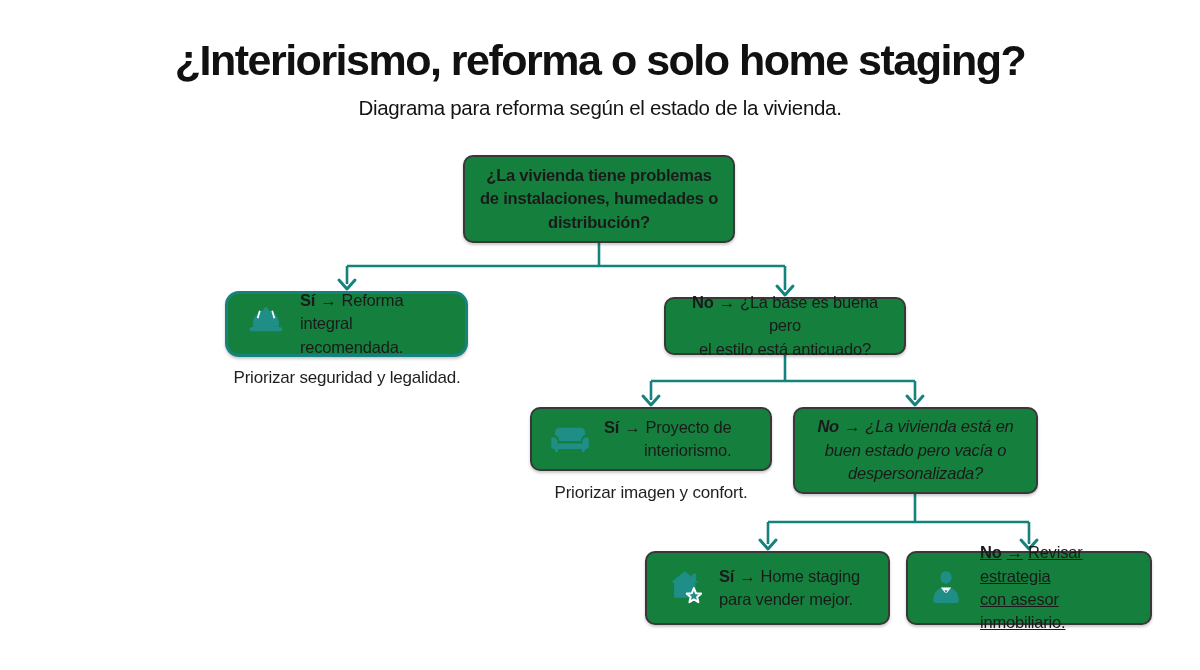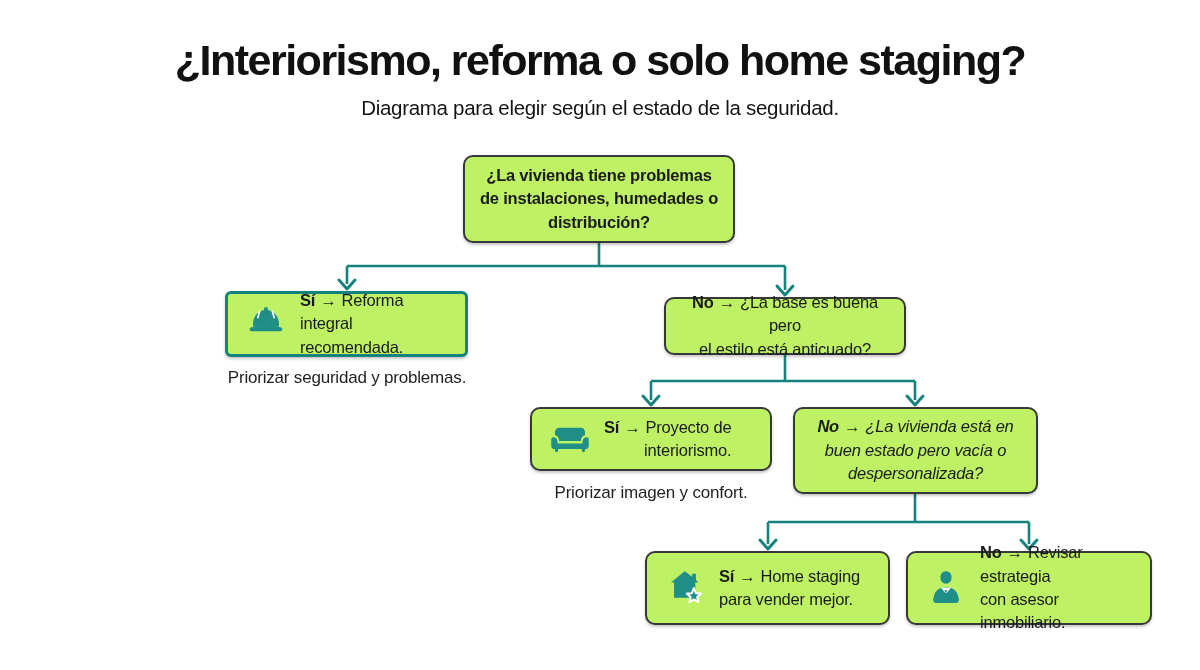--- a/index.html
+++ b/index.html
@@ -14,29 +14,29 @@
   .subtitle {
     position:absolute; top:96px; left:0; width:1200px; text-align:center;
     font-size:20.5px; font-weight:normal; color:#141414; letter-spacing:-0.3px;
   }
 
   svg.connectors { position:absolute; left:0; top:0; width:1200px; height:670px; }
   .cline { stroke:#15837c; stroke-width:2.6; fill:none; }
   .chev  { stroke:#15837c; stroke-width:3; fill:none; stroke-linecap:round; stroke-linejoin:round; }
 
   .node {
-    position:absolute; background:#bef264;
+    position:absolute; background:#15803d;
     border:2px solid #383838; border-radius:10px;
     box-shadow:0 2px 3px rgba(0,0,0,0.22);
     display:flex; align-items:center; justify-content:center;
     font-size:16.5px; line-height:1.42; letter-spacing:-0.2px;
   }
   .node.question { text-align:center; padding:6px 9px; }
   .node.answer   { justify-content:flex-start; text-align:left; padding:6px 10px; }
-  .node.highlight { border:3.5px solid #15837c; border-radius:6px; }
+  .node.highlight { border:3.5px solid #15837c; border-radius:14px; }
 
   .pre { white-space:pre-line; }
   b.pfx { font-weight:bold; }
   .arrow { margin:0 5px; }
 
   .icon-wrap { flex:0 0 auto; width:44px; height:40px; margin:0 12px 0 6px;
                display:flex; align-items:center; justify-content:center; }
   .icon-wrap svg { width:44px; height:40px; }
   .ic { fill:#1e8e87; }
 
@@ -44,21 +44,21 @@
     position:absolute; font-size:17px; color:#1f1f1f; letter-spacing:-0.2px;
     text-align:center; white-space:nowrap; transform:translateX(-50%);
   }
 </style>
 </head>
 <body>
 
 <div class="stage">
 
   <div class="title">¿Interiorismo, reforma o solo home staging?</div>
-  <div class="subtitle">Diagrama para elegir según el estado de la seguridad.</div>
+  <div class="subtitle">Diagrama para reforma según el estado de la vivienda.</div>
 
   <svg class="connectors" viewBox="0 0 1200 670">
 
     <path class="cline" d="M599 243 V266 M347 266 H785 M347 266 V284 M785 266 V290"></path>
     <polyline class="chev" points="339,280 347,289 355,280"></polyline>
     <polyline class="chev" points="777,286 785,295 793,286"></polyline>
 
     <path class="cline" d="M785 355 V381 M651 381 H915 M651 381 V400 M915 381 V400"></path>
     <polyline class="chev" points="643,396 651,405 659,396"></polyline>
     <polyline class="chev" points="907,396 915,405 923,396"></polyline>
@@ -81,21 +81,21 @@
         <rect fill="#fff" x="152" y="84" width="22" height="100" transform="rotate(16 163 134)"></rect>
         <rect fill="#fff" x="338" y="84" width="22" height="100" transform="rotate(-16 349 134)"></rect>
         <path class="ic" d="M62 300c62-26 326-26 388 0 26 11 18 50-16 50H78c-34 0-42-39-16-50z"></path>
       </svg>
     </span>
     <span>
       <b class="pfx">Sí</b><span class="arrow">→</span><span class="pre">Reforma integral
 recomendada.</span>
     </span>
   </div>
-  <div class="caption" style="left:347px; top:368px;">Priorizar seguridad y problemas.</div>
+  <div class="caption" style="left:347px; top:368px;">Priorizar seguridad y legalidad.</div>
 
   <div class="node question" style="left:664px; top:297px; width:242px; height:58px;justify-content:center;">
     <span>
       <b class="pfx">No</b><span class="arrow">→</span><span class="pre">¿La base es buena pero
 el estilo está anticuado?</span>
     </span>
   </div>
 
   <div class="node answer" style="left:530px; top:407px; width:242px; height:64px;text-align:right;">
     <span class="icon-wrap">
@@ -125,21 +125,21 @@
         <path class="ic" d="M252 40 L76 184 h40 v196 h272 V184 h40 L396 152 V72 h-48 v40 z"></path>
         <path class="ic" stroke="#fff" stroke-width="26" stroke-linejoin="round" d="M370 258 L396 322 L462 328 L412 372 L427 438 L370 403 L313 438 L328 372 L278 328 L344 322 Z"></path>
       </svg>
     </span>
     <span>
       <b class="pfx">Sí</b><span class="arrow">→</span><span class="pre">Home staging
 para vender mejor.</span>
     </span>
   </div>
 
-  <div class="node answer" style="left:906px; top:551px; width:246px; height:74px;">
+  <div class="node answer" style="left:906px; top:551px; width:246px; height:74px;text-decoration:underline;">
     <span class="icon-wrap">
       <svg viewBox="0 0 512 512">
         <rect class="ic" x="186" y="40" width="140" height="160" rx="66"></rect>
         <path class="ic" d="M256 244c-98 0-156 66-164 162-2 24 12 42 38 42h252c26 0 40-18 38-42-8-96-66-162-164-162z"></path>
         <path fill="#fff" d="M190 250 L256 334 L322 250 Z"></path>
         <path class="ic" d="M256 322 l-20-36 h40 z M242 320 h28 l14 82 -28 40 -28-40 z"></path>
       </svg>
     </span>
     <span>
       <b class="pfx">No</b><span class="arrow">→</span><span class="pre">Revisar estrategia

